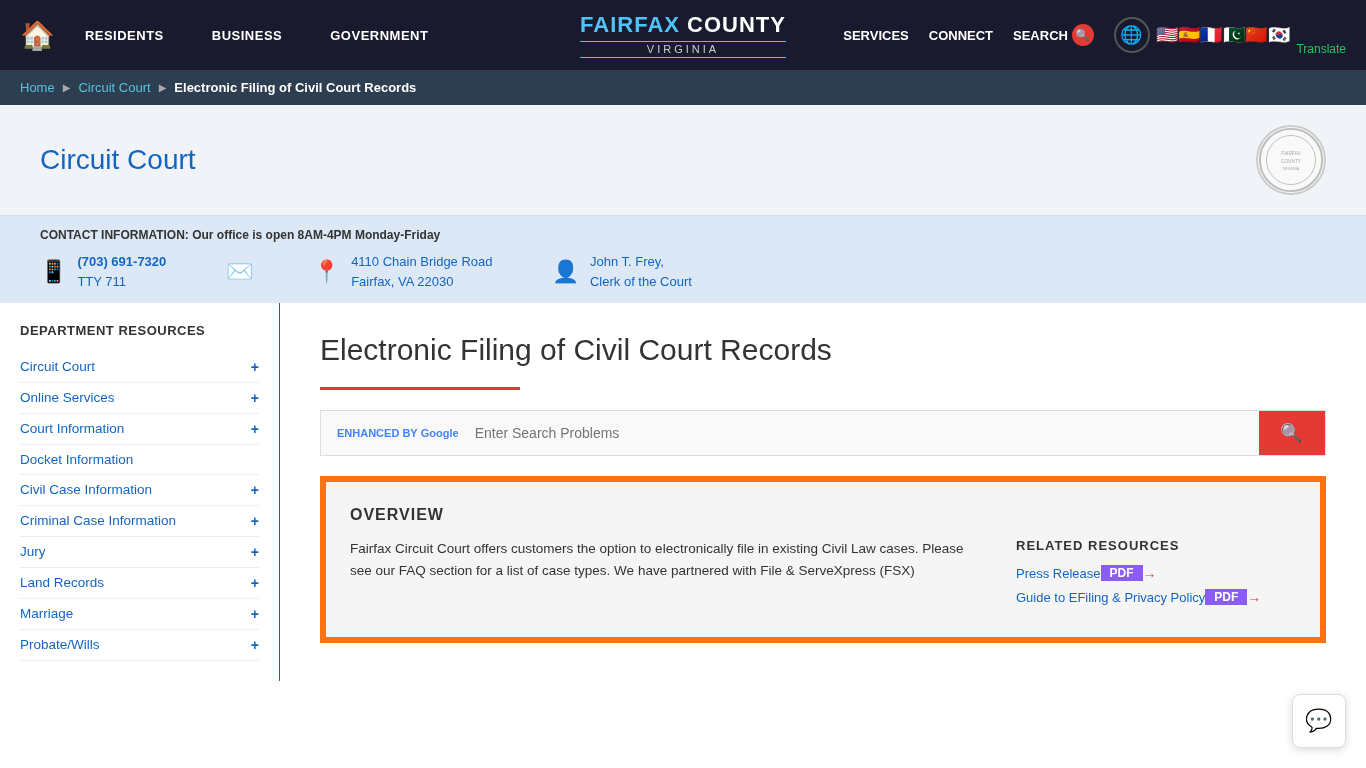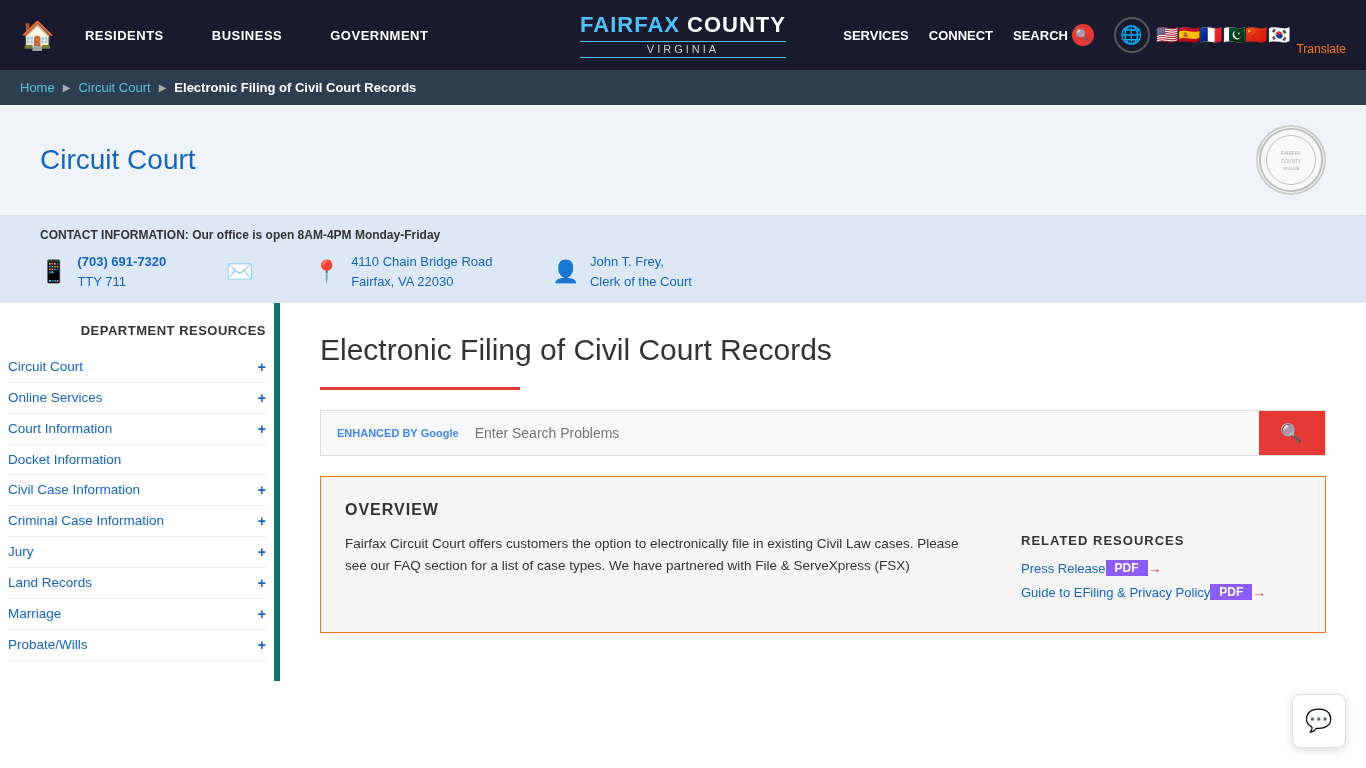--- a/index.html
+++ b/index.html
@@ -99,21 +99,21 @@
       color: #fff;
       cursor: pointer;
     }
     .lang-flags {
       display: flex;
       align-items: center;
       gap: 4px;
       font-size: 18px;
     }
     .translate-text {
-      color: #f97316;
+      color: #22c55e;
       font-size: 12px;
       margin-top: 28px;
     }
 
     
     .breadcrumb {
       background: #2c3e50;
       padding: 10px 20px;
       display: flex;
       align-items: center;
@@ -200,24 +200,23 @@
     
     .main-content {
       display: flex;
       padding: 0;
     }
 
     
     .sidebar {
       width: 280px;
       min-width: 280px;
-      padding: 20px 8px;
-      border-right: 6px solid #0f766e;
+      padding: 20px 20px;
+      border-right: 1px solid #0f766e;
       background: #fff;
-      text-align: right;
     }
     .sidebar .dept-title {
       font-size: 13px;
       font-weight: bold;
       color: #333;
       letter-spacing: 0.5px;
       margin-bottom: 12px;
       line-height: 1.3;
     }
     .sidebar-item {
@@ -301,21 +300,21 @@
       cursor: pointer;
       display: flex;
       align-items: center;
       justify-content: center;
     }
 
     
     .overview-section {
       background: #f5f5f5;
       padding: 24px;
-      border: 1px solid #f97316;
+      border: 6px solid #f97316;
     }
     .overview-header {
       font-size: 16px;
       font-weight: bold;
       letter-spacing: 1px;
       color: #333;
       margin-bottom: 14px;
     }
     .overview-content {
       display: flex;

